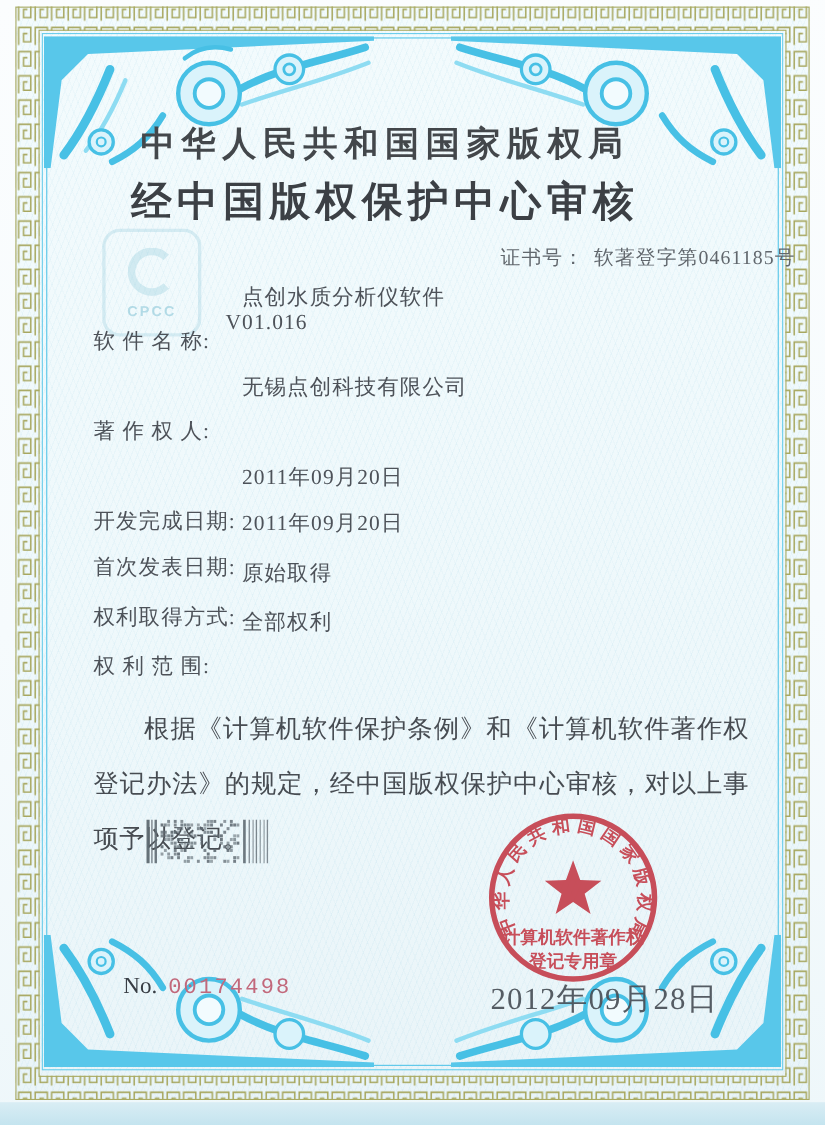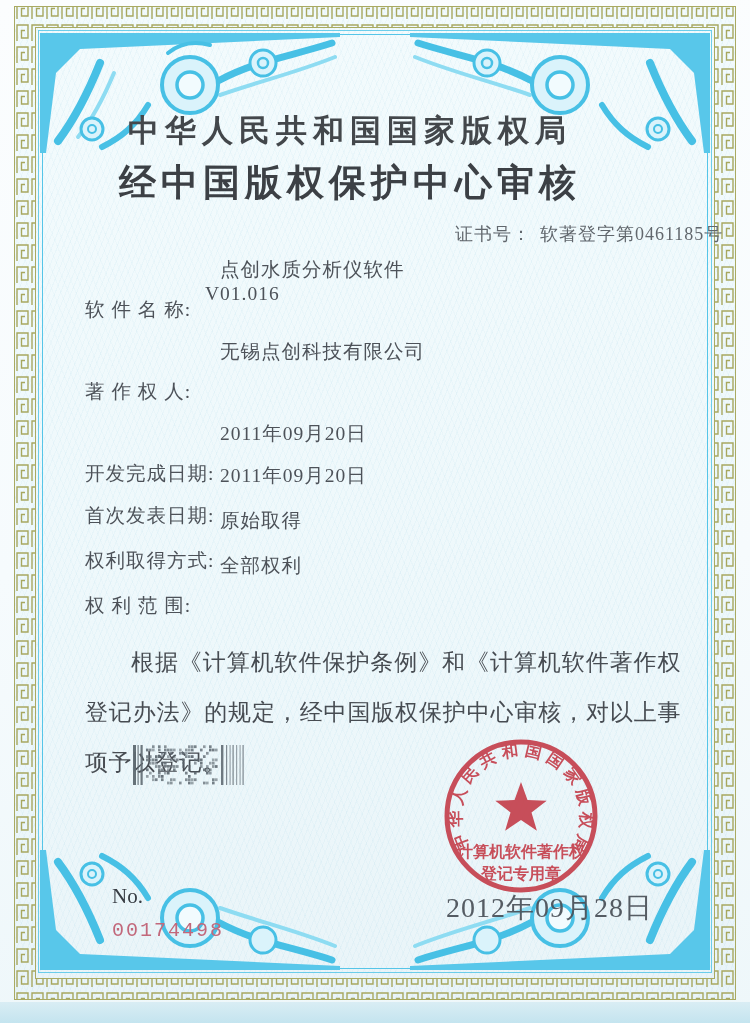--- a/index.html
+++ b/index.html
@@ -52,21 +52,21 @@
   .f-label{display:inline-block;min-width:123px;margin-top:40px;}
   .f-value{position:absolute;left:135px;top:0;white-space:nowrap;}
   .f-value2{position:absolute;left:120px;top:27px;white-space:nowrap;}
   .statement{position:absolute;left:85px;top:638px;width:596px;z-index:5;
     font-size:23px;line-height:50px;text-indent:2em;text-align:justify;
     color:#474c52;letter-spacing:.5px;}
   .barcode{position:absolute;left:133px;top:745px;z-index:5;}
   .seal{position:absolute;left:437px;top:737px;z-index:7;opacity:.93;}
   .seal-date{position:absolute;left:446px;top:889px;z-index:9;
     font-size:28px;color:rgba(72,78,86,.92);letter-spacing:1px;}
-  .serial{position:absolute;left:112px;top:884px;z-index:6;display:flex;align-items:baseline;gap:10px;flex-direction:column;}
+  .serial{position:absolute;left:112px;top:884px;z-index:6;display:flex;align-items:baseline;gap:10px;}
   .serial-label{font-size:21px;color:#383d44;}
   .serial-value{font-family:"Liberation Mono",monospace;font-size:20px;
     color:#c2687b;letter-spacing:2px;}
 </style>
 </head>
 <body>
 
 <div class="page">
 
   <div class="scan-bottom"></div>
@@ -132,20 +132,24 @@
     <path d="M180,62 C220,48 255,40 295,24" stroke="#8edcf2" stroke-width="4" fill="none" stroke-linecap="round"></path>
     <circle cx="150" cy="52" r="28" fill="#daf3fb" stroke="#47c0e5" stroke-width="4"></circle>
     <circle cx="150" cy="52" r="13" fill="#f2fbfe" stroke="#47c0e5" stroke-width="3.5"></circle>
     <path d="M60,30 C48,60 36,84 18,108" stroke="#47c0e5" stroke-width="8" fill="none" stroke-linecap="round"></path>
     <path d="M108,72 C96,92 82,104 62,114" stroke="#47c0e5" stroke-width="6" fill="none" stroke-linecap="round"></path>
     <circle cx="223" cy="30" r="13" fill="#daf3fb" stroke="#47c0e5" stroke-width="3"></circle>
     <circle cx="52" cy="96" r="11" fill="#daf3fb" stroke="#47c0e5" stroke-width="3"></circle>
     <circle cx="52" cy="96" r="4" fill="none" stroke="#47c0e5" stroke-width="2"></circle>
   </svg>
 
+  <div class="watermark">
+    <div class="wm-ring"></div>
+    <div class="wm-text">CPCC</div>
+  </div>
 
   <div class="title1">中华人民共和国国家版权局</div>
   <div class="title2">经中国版权保护中心审核</div>
 
   <div class="certno">
     <span>证书号：</span>
     <span>软著登字第0461185号</span>
   </div>
 
   <div class="fields" id="fields">

